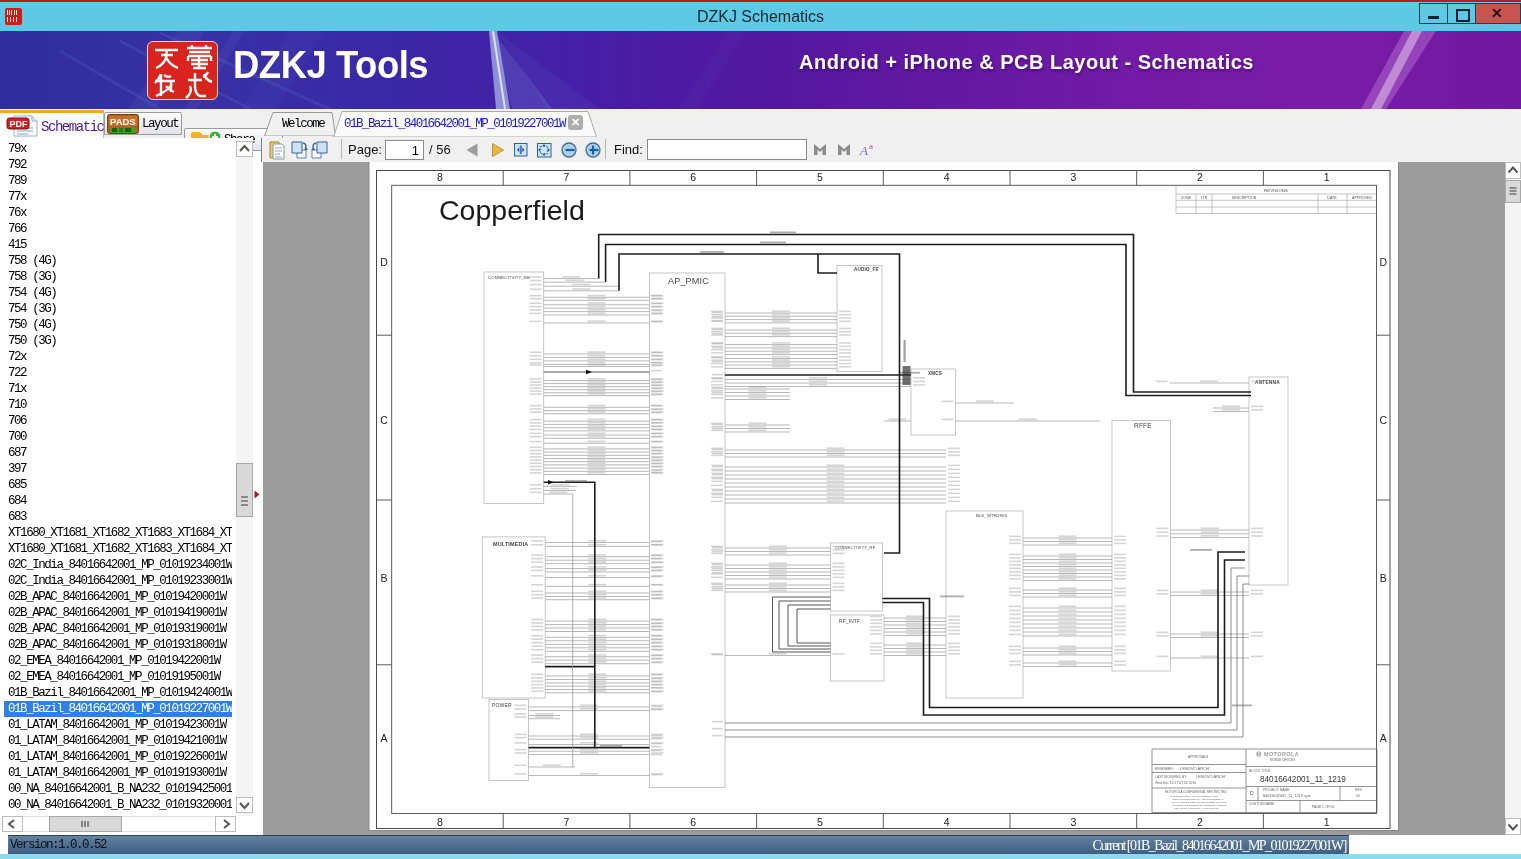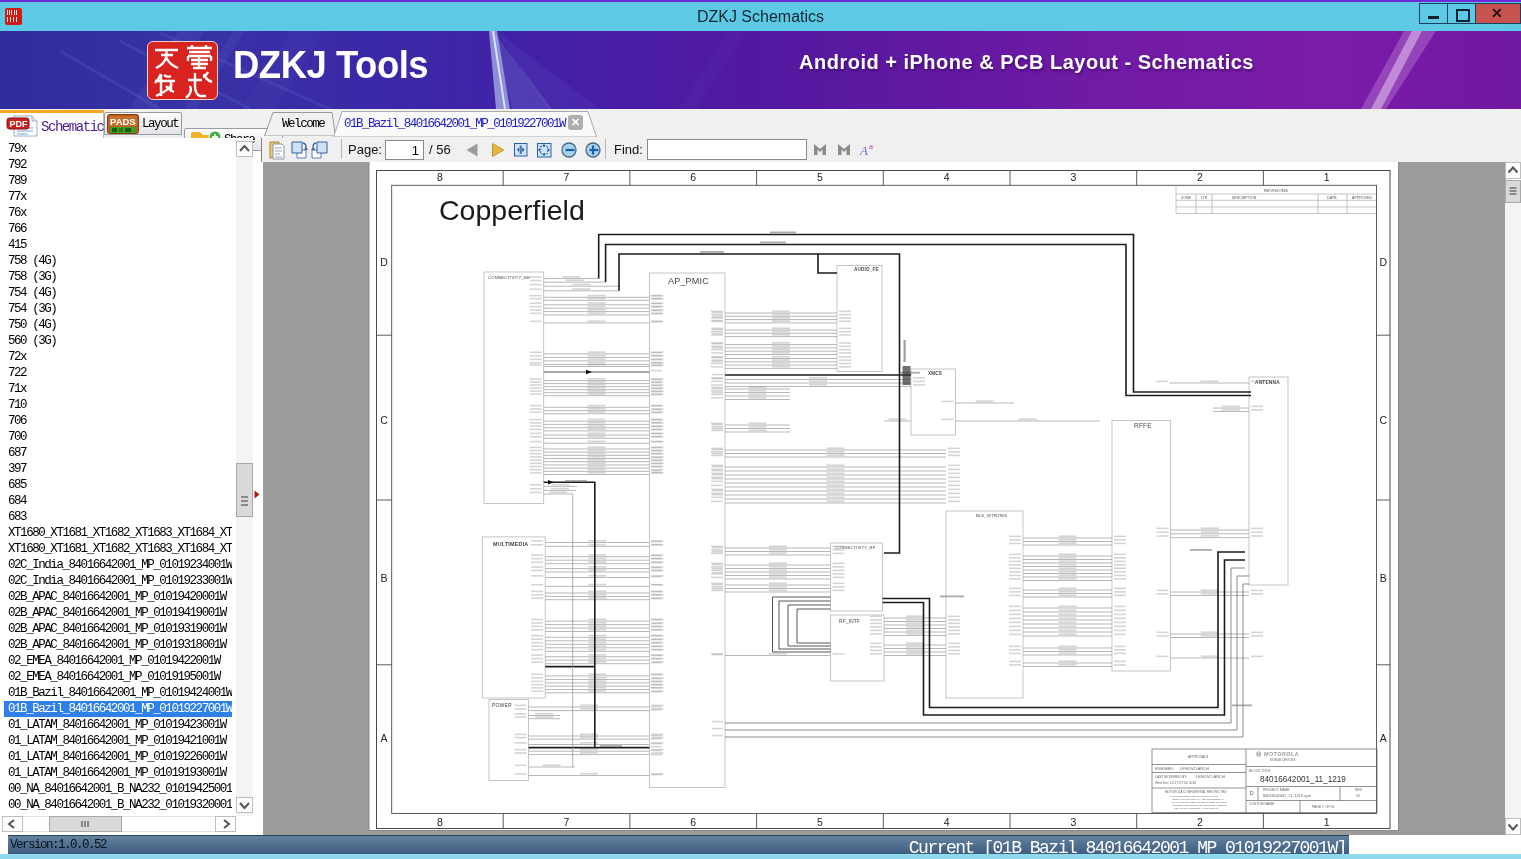--- a/index.html
+++ b/index.html
@@ -1,18 +1,18 @@
 <!DOCTYPE html>
 <html><head><meta charset="utf-8"><title>DZKJ Schematics</title>
 <style>
 *{margin:0;padding:0;box-sizing:border-box}
 html,body{width:1521px;height:859px;overflow:hidden;font-family:"Liberation Sans",sans-serif;background:#fff}
 .abs{position:absolute}
 
-#titlebar{position:absolute;left:0;top:0;width:1521px;height:31px;background:#5ec9e4;border-top:2px solid #6d28d9}
+#titlebar{position:absolute;left:0;top:0;width:1521px;height:31px;background:#5ec9e4;border-top:2px solid #b91c1c}
 #titlebar .title{position:absolute;left:0;right:0;top:6px;text-align:center;font-size:16px;color:#0b2836}
 #appicon{position:absolute;left:5px;top:6px;width:17px;height:17px;background:#cf1d15;border-radius:2px}
 #appicon:before{content:"";position:absolute;left:2px;top:2px;width:13px;height:5px;background:
 linear-gradient(90deg,#fff 0 1px,transparent 1px 2px,#fff 2px 3px,transparent 3px 4px,#fff 4px 5px,transparent 5px 7px,#fff 7px 8px,transparent 8px 9px,#fff 9px 10px,transparent 10px 13px);opacity:.9}
 #appicon:after{content:"";position:absolute;left:2px;top:9px;width:13px;height:5px;background:
 linear-gradient(90deg,#fff 0 1px,transparent 1px 3px,#fff 3px 4px,transparent 4px 6px,#fff 6px 7px,transparent 7px 9px,#fff 9px 10px,transparent 10px 13px);opacity:.9}
 .winbtn{position:absolute;top:1px;height:21px;border:1px solid #1b3f5e}
 #btnmin{left:1419px;width:29px}
 #btnmax{left:1447px;width:29px}
 #btnclose{left:1475px;width:46px;background:#c85450}
@@ -49,21 +49,21 @@
 #sidebar{position:absolute;left:0;top:138px;width:253px;height:697px;background:#fff}
 #list{position:absolute;left:0;top:3px;width:232px}
 #list div{height:16px;line-height:16px;font-family:Liberation Mono, monospace;font-size:12.5px;letter-spacing:-1.45px;color:#000;padding-left:8px;white-space:nowrap;overflow:hidden}
 #list div.sel{background:#2f80e8;color:#fff;margin-left:4px;padding-left:4px;width:228px}
 .sb{position:absolute;background:#f4f4f4}
 .sbbtn{position:absolute;background:#fdfdfd;border:1px solid #bdbdbd;color:#555;text-align:center}
 .sbthumb{position:absolute;background:#d9d9d9;border:1px solid #a8a8a8}
 
 #status{position:absolute;left:8px;top:835px;width:1341px;height:19px;background:linear-gradient(#63829f,#3e5d80);border-top:1px solid #2c4258}
 #status .l{position:absolute;left:2px;top:2px;font-family:"Liberation Mono",monospace;font-size:12.5px;letter-spacing:-1.5px;color:#06121d}
-#status .r{position:absolute;right:3px;top:2px;font-family:Liberation Mono, monospace;font-size:18px;letter-spacing:-1.5px;color:#fff}
+#status .r{position:absolute;right:3px;top:2px;font-family:Liberation Serif, serif;font-size:14px;letter-spacing:-1.5px;color:#fff}
 #cyanstrip{position:absolute;left:0;top:854px;width:1521px;height:5px;background:#8ed9ec}
 </style></head>
 <body>
 <svg class="abs" style="left:0;top:0" width="1521" height="859" viewBox="0 0 1521 859">
 <rect x="263" y="161" width="1243" height="674" fill="#9c9c9c"></rect>
 <rect x="369" y="161.5" width="1029.5" height="669" fill="#fff" stroke="#8a8a8a" stroke-width="1"></rect>
 <rect x="376.5" y="170.5" width="1013.5" height="658" fill="none" stroke="#4a4a4a" stroke-width="1"></rect>
 <rect x="391.7" y="185.3" width="984.8" height="628.2" fill="none" stroke="#4a4a4a" stroke-width="0.9"></rect>
 <path d="M503.2 170.5V185.3M503.2 813.5V828.5M629.9 170.5V185.3M629.9 813.5V828.5M756.6 170.5V185.3M756.6 813.5V828.5M883.3 170.5V185.3M883.3 813.5V828.5M1010 170.5V185.3M1010 813.5V828.5M1136.7 170.5V185.3M1136.7 813.5V828.5M1263.4 170.5V185.3M1263.4 813.5V828.5M376.5 335.2H391.7M1376.5 335.2H1390M376.5 500H391.7M1376.5 500H1390M376.5 664.8H391.7M1376.5 664.8H1390" stroke="#4a4a4a" stroke-width="0.9" fill="none"></path>
 <g font-size="10.5" fill="#222" text-anchor="middle" font-family="Liberation Sans, sans-serif">
@@ -1056,21 +1056,21 @@
 <div>789</div>
 <div>77x</div>
 <div>76x</div>
 <div>766</div>
 <div>415</div>
 <div>758 (4G)</div>
 <div>758 (3G)</div>
 <div>754 (4G)</div>
 <div>754 (3G)</div>
 <div>750 (4G)</div>
-<div>560 (3G)</div>
+<div>750 (3G)</div>
 <div>72x</div>
 <div>722</div>
 <div>71x</div>
 <div>710</div>
 <div>706</div>
 <div>700</div>
 <div>687</div>
 <div>397</div>
 <div>685</div>
 <div>684</div>

